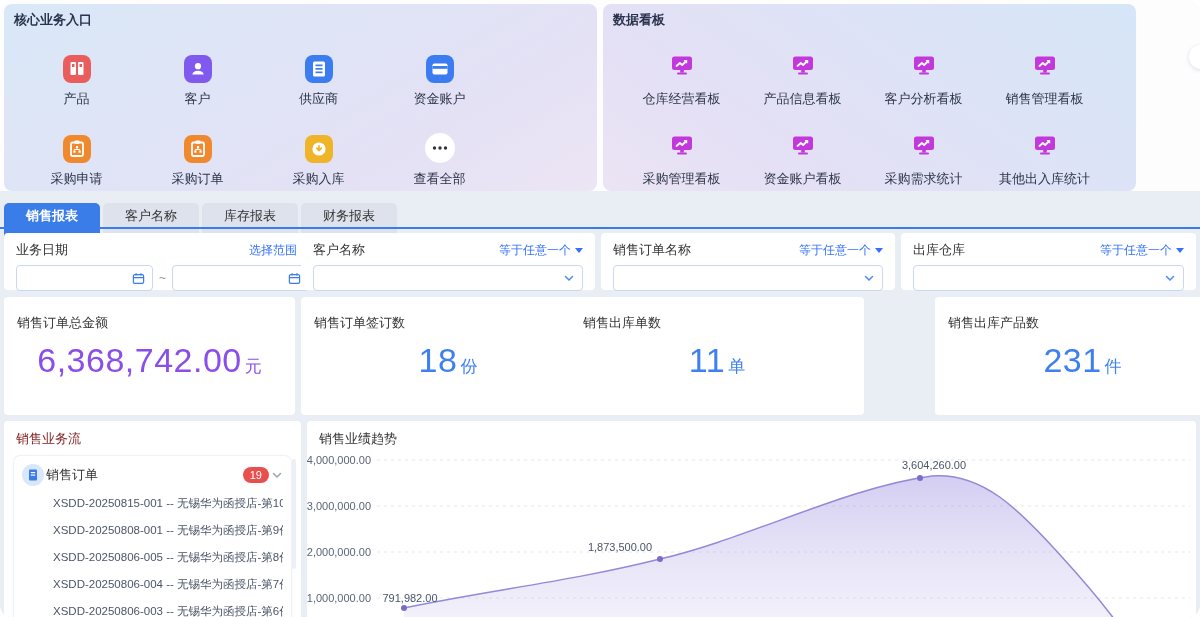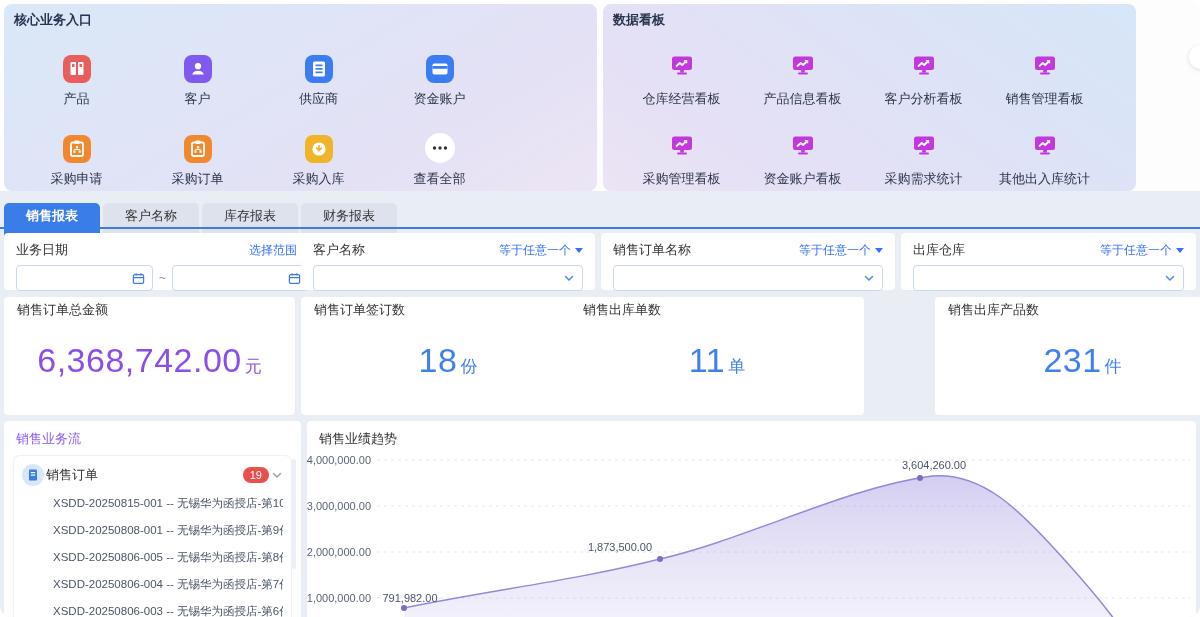--- a/index.html
+++ b/index.html
@@ -36,29 +36,29 @@
   .fcard { position:absolute; top:233px; height:57px; background:#fff; border-radius:4px; padding:8px 12px 0 12px; }
   .fhead { display:flex; justify-content:space-between; align-items:center; }
   .flabel { font-size:13px; color:#333; }
   .fcond { font-size:12px; color:#3370ff; cursor:pointer; display:flex; align-items:center; gap:4px; }
   .caret { width:0; height:0; border-left:4px solid transparent; border-right:4px solid transparent; border-top:5px solid #3370ff; }
   .frow { margin-top:6px; display:flex; align-items:center; gap:6px; }
   .finput { flex:1; height:26px; border:1px solid #c9d8f0; border-radius:4px; background:#fff; display:flex; align-items:center; justify-content:flex-end; padding:0 7px; cursor:text; }
   .fsep { color:#8a93a6; font-size:12px; }
 
   
-  .scard { position:absolute; top:297px; height:118px; background:#fff; border-radius:4px; padding:4px 13px; }
+  .scard { position:absolute; top:297px; height:118px; background:#fff; border-radius:4px; padding:17px 13px; }
   .slabel { font-size:13px; color:#333; }
   .sval { position:absolute; left:0; right:0; top:44px; text-align:center; }
   .snum { font-size:34px; letter-spacing:.5px; }
   .sunit { font-size:17px; margin-left:3px; }
 
   
   .flow-card { position:absolute; left:4px; top:421px; width:297px; height:210px; background:#fff; border-radius:4px; padding:9px 10px; }
-  .flow-title { font-size:13px; color:#8b5cf6; margin-left:2px; }
+  .flow-title { font-size:13px; color:#7f1d1d; margin-left:2px; }
   .flow-box { margin-top:8px; border-radius:6px; box-shadow:0 0 0 1px #eef1f7, 0 1px 4px rgba(90,110,150,.08); padding:8px 8px 4px 8px; }
   .flow-head { display:flex; align-items:center; gap:2px; cursor:pointer; }
   .flow-ic { width:22px; height:22px; border-radius:50%; background:#d9e7fb; display:flex; align-items:center; justify-content:center; }
   .flow-name { flex:1; font-size:13px; color:#333; }
   .flow-badge { background:#e8504d; color:#fff; font-size:11px; border-radius:9px; padding:2px 7px; }
   .flow-chevron { color:#98a2b3; }
   .flow-list { margin-top:4px; padding-left:31px; }
   .flow-row { height:27px; line-height:27px; font-size:11.5px; color:#4a5568; white-space:nowrap; overflow:hidden; cursor:pointer; }
   .flow-scroll { position:absolute; right:5px; top:38px; width:4px; height:110px; border-radius:2px; background:#eceff5; }
 

